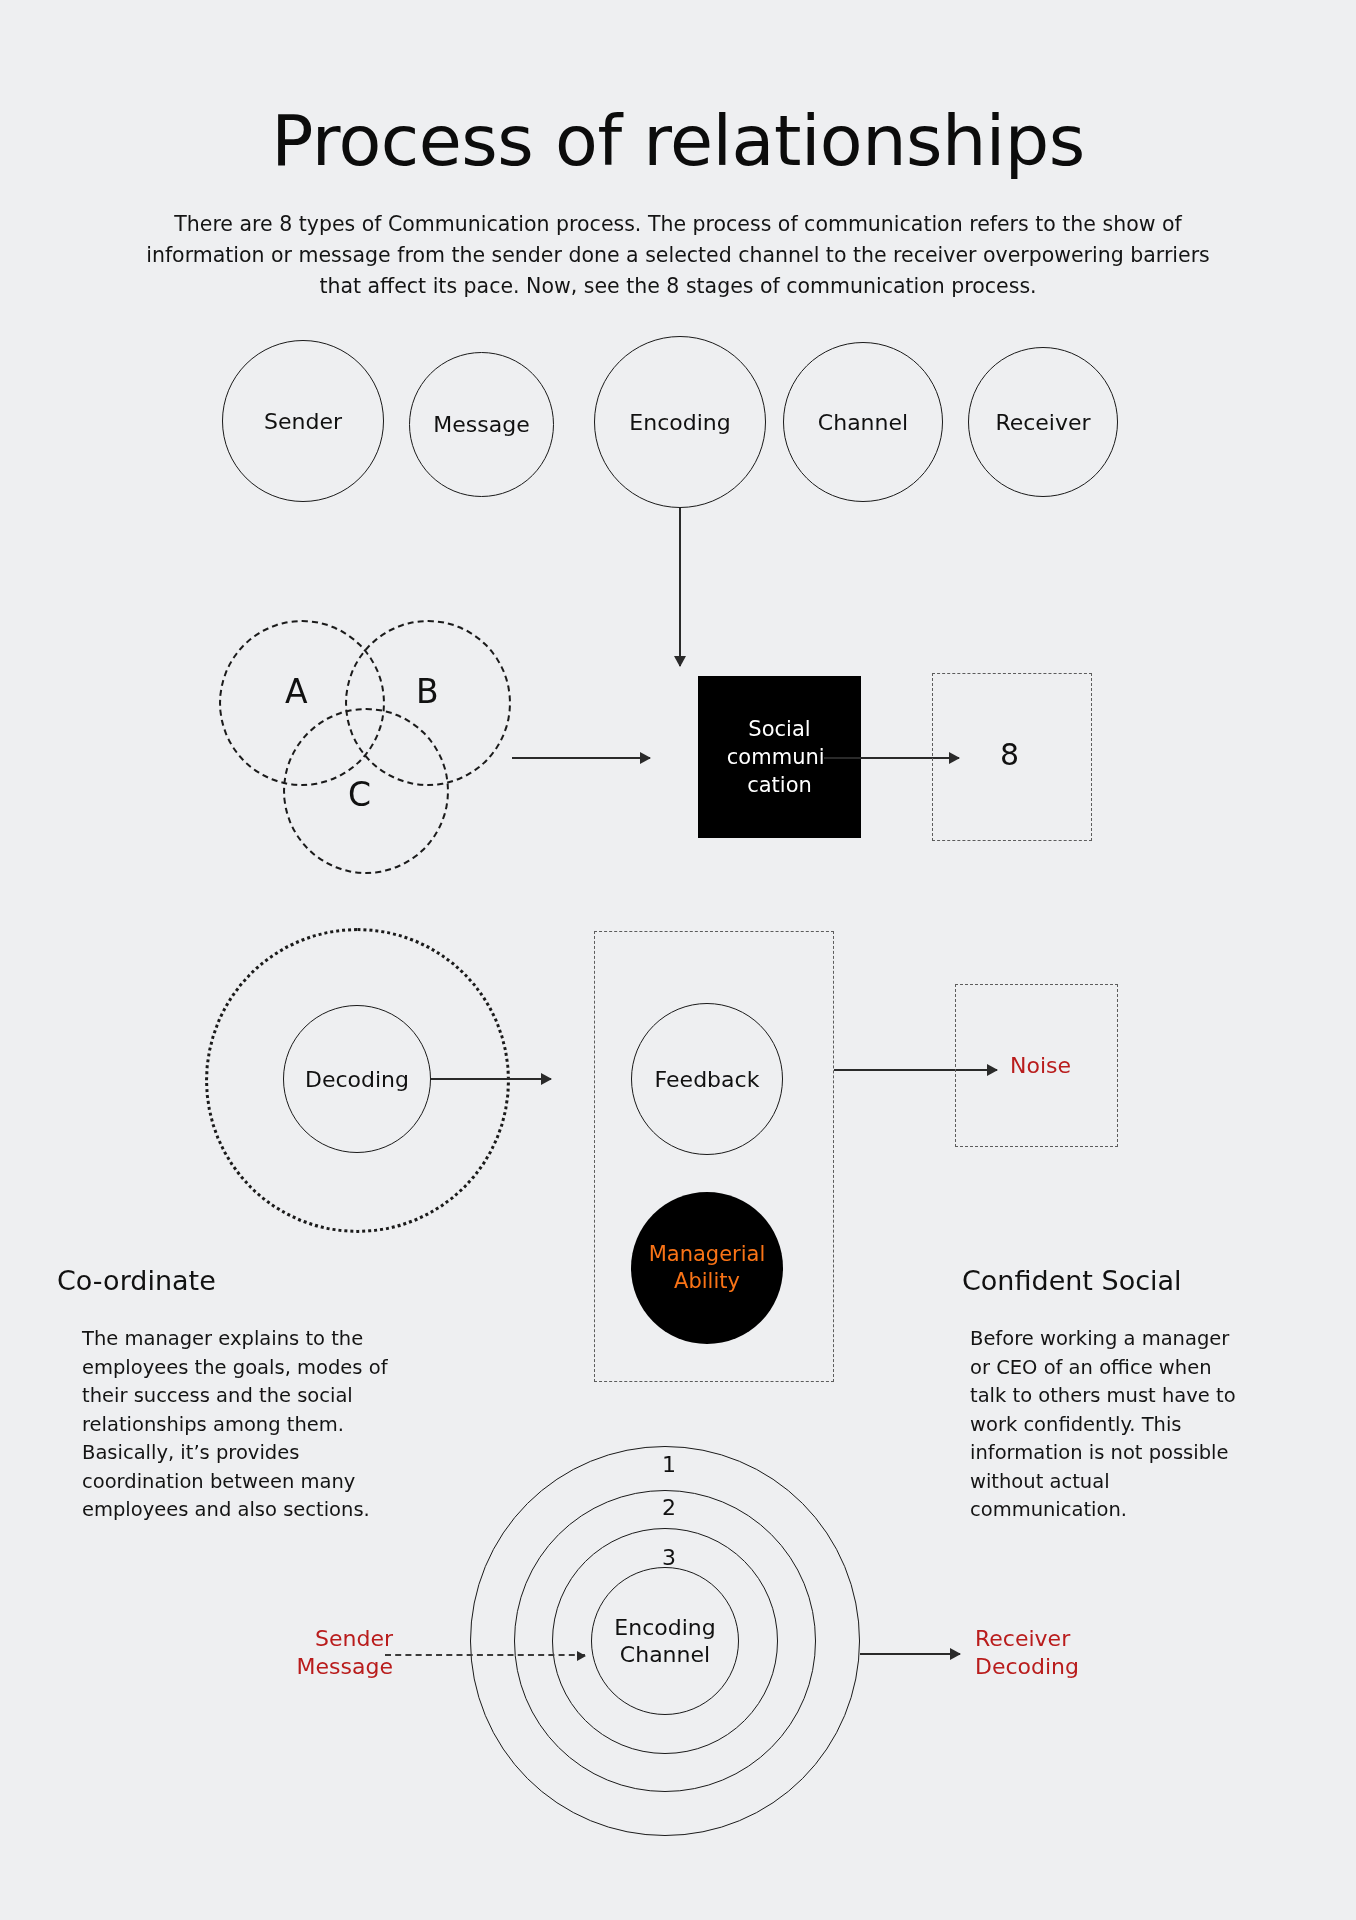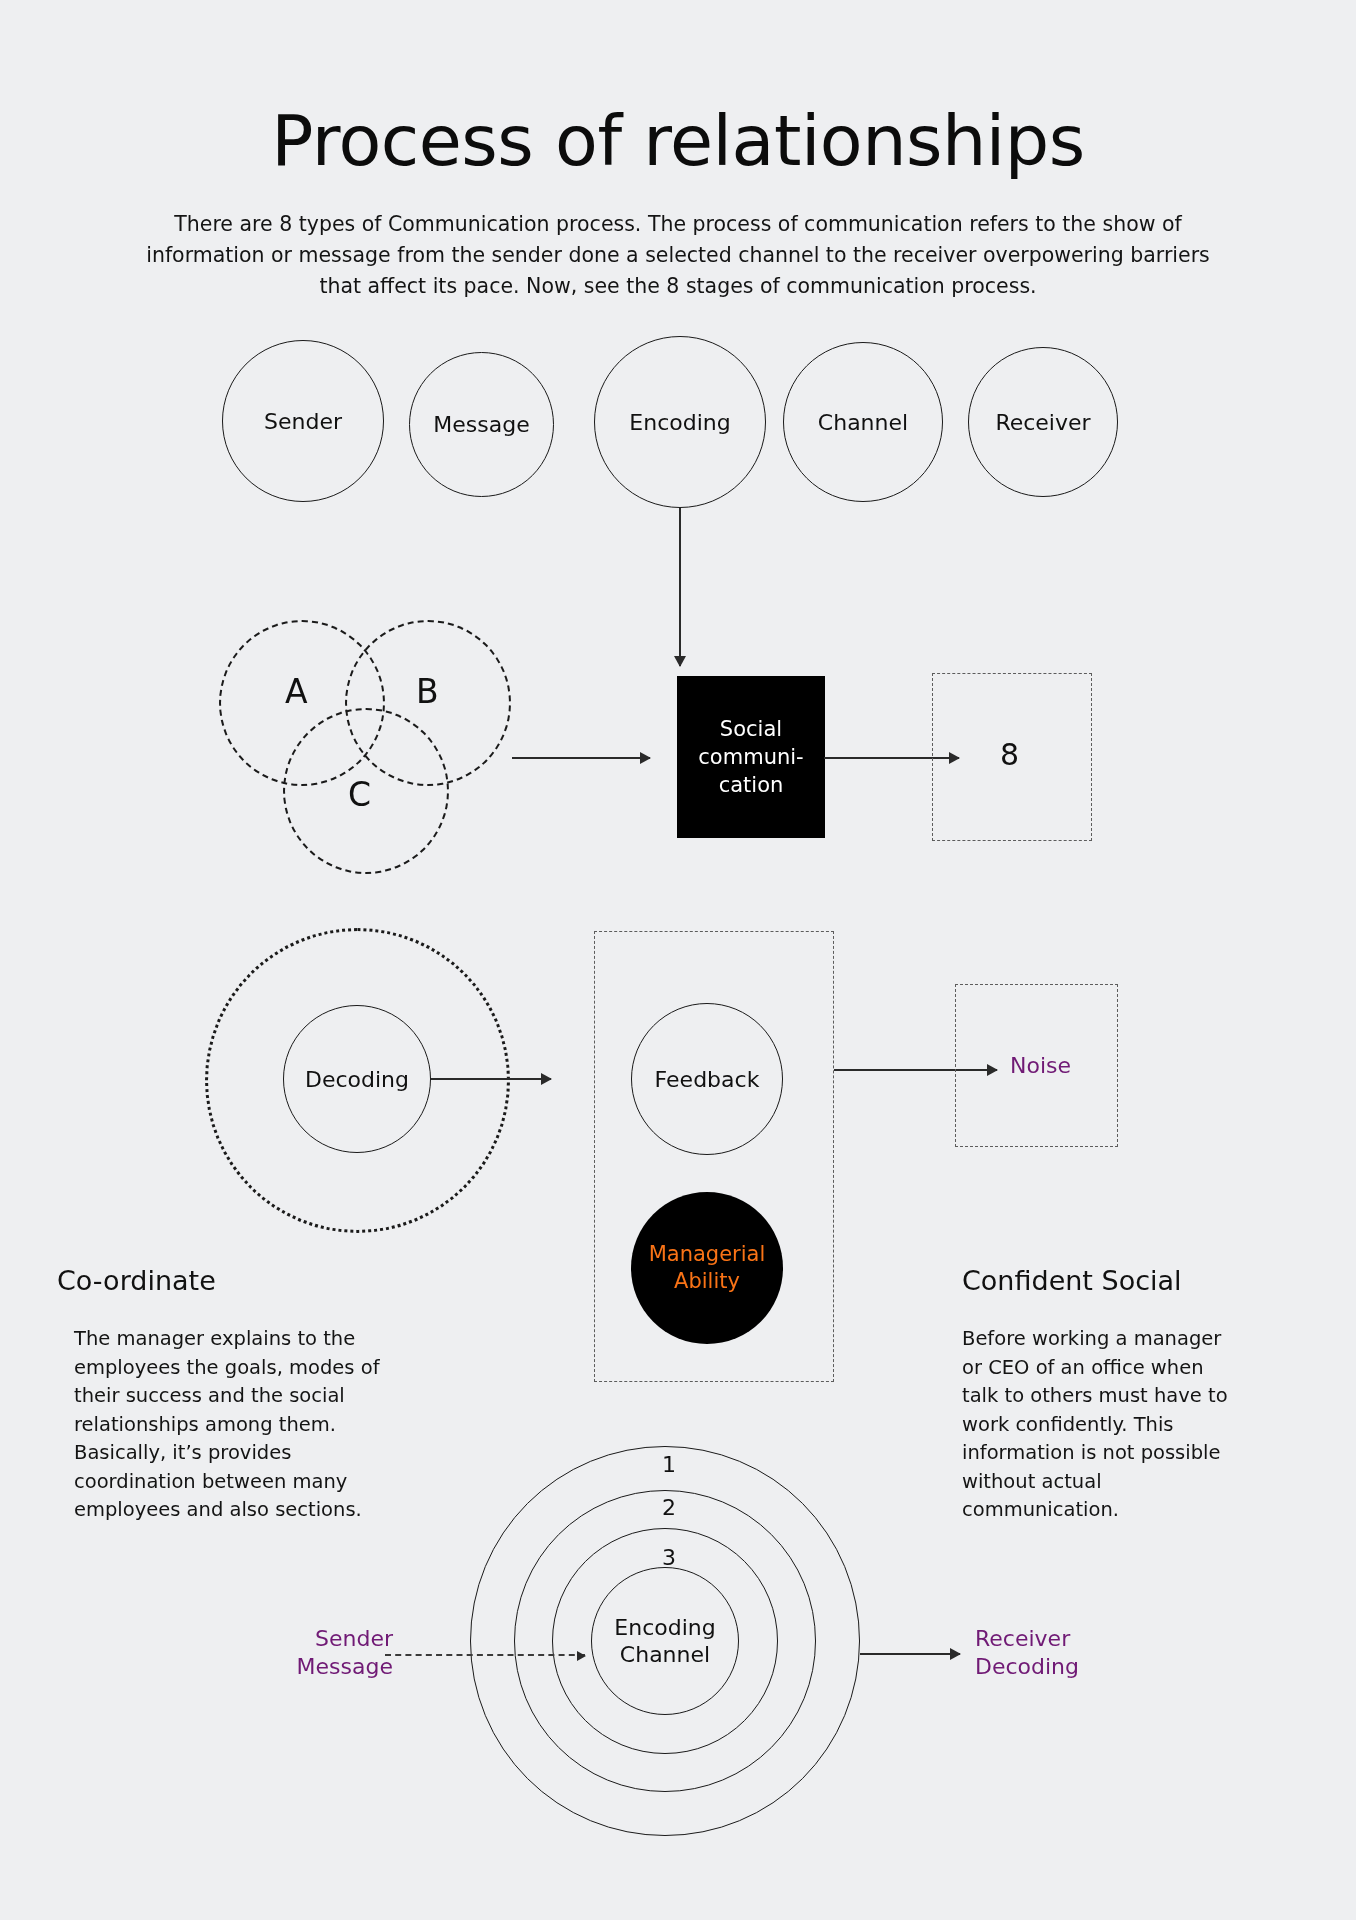--- a/index.html
+++ b/index.html
@@ -159,34 +159,35 @@
   .col-head {
     position: absolute;
     font-size: 27px;
     color: #111;
   }
   .col-body {
     position: absolute;
     font-size: 19.5px;
     line-height: 28.5px;
     color: #141414;
+    margin-left: 8px;
   }
 
   
   .ring-num {
     position: absolute;
     font-size: 22px;
     color: #111;
     text-align: center;
   }
   .side-label {
     position: absolute;
     font-size: 22px;
     line-height: 28px;
-    color: #701a75;
+    color: #b91c1c;
   }
   .big-num {
     position: absolute;
     font-size: 30px;
     color: #111;
   }
 </style>
 </head>
 <body>
 
@@ -220,21 +221,21 @@
   <div class="dashed-circ" style="left:219px; top:620px; width:166px; height:166px;"></div>
   <div class="dashed-circ" style="left:345px; top:620px; width:166px; height:166px;"></div>
   <div class="dashed-circ" style="left:283px; top:708px; width:166px; height:166px;"></div>
 
   <span class="venn-letter" style="left:285px; top:672px;">A</span>
   <span class="venn-letter" style="left:416px; top:672px;">B</span>
   <span class="venn-letter" style="left:348px; top:775px;">C</span>
 
   <div class="arrow-h" style="left:512px; top:757px; width:138px;"></div>
 
-  <div class="solid-box" id="social-box" style="left:677px; top:676px; width:148px; height:162px;">
+  <div class="solid-box" id="social-box" style="left:698px; top:676px; width:163px; height:162px;">
     <span class="lbl"><span>Social</span><br><span>communi-</span><br><span>cation</span></span>
   </div>
 
   <div class="arrow-h" style="left:824px; top:757px; width:135px;"></div>
 
   <div class="dash-box" style="left:932px; top:673px; width:160px; height:168px;"></div>
   <span class="big-num" style="left:1000px; top:737px;">8</span>
 
   <div class="dotted-circ" style="left:205px; top:928px; width:305px; height:305px;"></div>
   <div class="circ" style="left:283px; top:1005px; width:148px; height:148px;">

